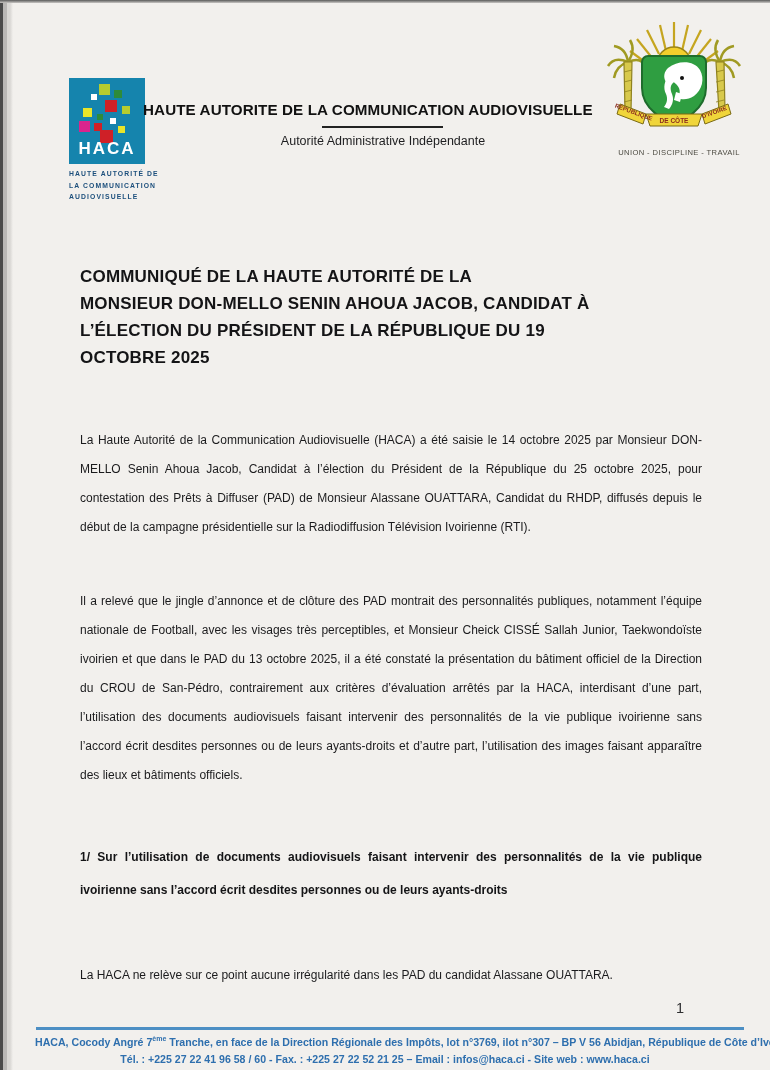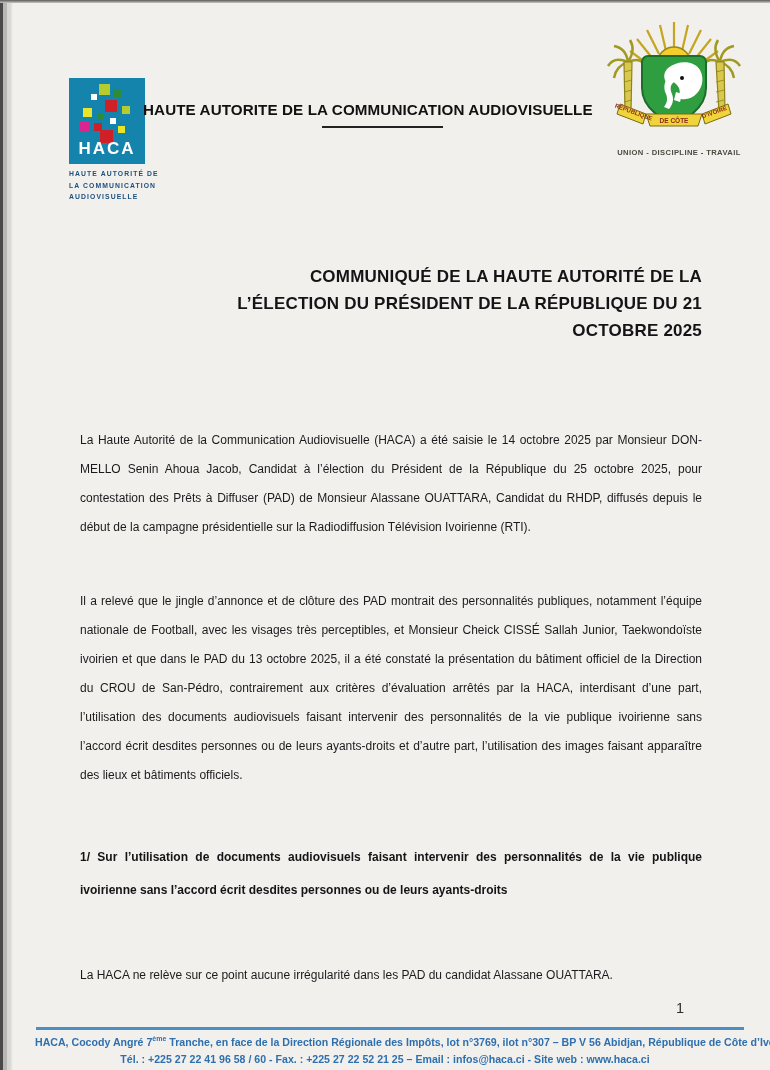--- a/index.html
+++ b/index.html
@@ -22,25 +22,25 @@
   .logo-word{position:absolute;left:0;bottom:5px;width:76px;text-align:center;
     color:#ffffff;font-weight:bold;font-size:17px;letter-spacing:2px;}
   .logo-caption{margin-top:4px;color:#1c4f7c;font-weight:bold;font-size:6.8px;
     letter-spacing:1.1px;line-height:1.7;white-space:nowrap;}
   .org-title{position:absolute;left:143px;top:101px;width:470px;
     font-weight:bold;font-size:15.2px;color:#111;letter-spacing:0.1px;}
   .org-underline{position:absolute;left:322px;top:126px;width:121px;height:2px;background:#222;}
   .org-subtitle{position:absolute;left:223px;top:134px;width:320px;text-align:center;
     font-size:12.5px;color:#1d1d1f;}
   .emblem{position:absolute;left:604px;top:20px;width:150px;}
-  .emblem .motto{margin-top:2px;text-align:center;font-size:7.6px;font-weight:bold;
+  .emblem .motto{margin-top:2px;text-align:center;font-size:7.6px;font-weight:normal;
     color:#4c4a41;letter-spacing:0.4px;}
 
   
-  .doc-title{position:absolute;left:80px;top:263px;width:622px;text-align:right;
+  .doc-title{position:absolute;left:80px;top:263px;width:622px;text-align:left;
     font-weight:bold;font-size:17px;line-height:27px;color:#141416;letter-spacing:0.2px;}
   .body-par{position:absolute;left:80px;width:622px;margin:0;
     font-size:12px;line-height:29px;text-align:justify;color:#1b1b1d;}
   .p1{top:426px;}
   .p2{top:587px;}
   .h1{top:841px;font-weight:bold;line-height:33px;color:#141416;}
   .p3{top:926px;margin-top:35px;}
 
   
   .page-number{position:absolute;left:640px;top:1000px;width:80px;text-align:center;
@@ -79,20 +79,21 @@
     </div>
     <div class="logo-caption">
       <div>HAUTE AUTORITÉ DE</div>
       <div>LA COMMUNICATION</div>
       <div>AUDIOVISUELLE</div>
     </div>
   </div>
 
   <div class="org-title">HAUTE AUTORITE DE LA COMMUNICATION AUDIOVISUELLE</div>
   <div class="org-underline"></div>
+  <div class="org-subtitle">Autorité Administrative Indépendante</div>
 
   <div class="emblem">
     <svg width="140" height="122" viewBox="0 0 140 122" aria-hidden="true">
 
       <g stroke="#c5a51f" stroke-width="2.2">
         <line x1="70" y1="30" x2="70" y2="2"></line>
         <line x1="62" y1="31" x2="56" y2="5"></line>
         <line x1="78" y1="31" x2="84" y2="5"></line>
         <line x1="55" y1="34" x2="43" y2="10"></line>
         <line x1="85" y1="34" x2="97" y2="10"></line>
@@ -146,21 +147,22 @@
       </g>
       <text x="29" y="94" font-size="6" font-weight="bold" fill="#8a2b1e" transform="rotate(20 29 94)" text-anchor="middle">RÉPUBLIQUE</text>
       <text x="70" y="103" font-size="6.5" font-weight="bold" fill="#8a2b1e" text-anchor="middle">DE CÔTE</text>
       <text x="111" y="94" font-size="6" font-weight="bold" fill="#8a2b1e" transform="rotate(-20 111 94)" text-anchor="middle">D'IVOIRE</text>
     </svg>
     <div class="motto">UNION - DISCIPLINE - TRAVAIL</div>
   </div>
 
   <div class="doc-title">
     <div>COMMUNIQUÉ DE LA HAUTE AUTORITÉ DE LA</div>
-    <div>L’ÉLECTION DU PRÉSIDENT DE LA RÉPUBLIQUE DU 21</div>
+    <div>MONSIEUR DON-MELLO SENIN AHOUA JACOB, CANDIDAT À</div>
+    <div>L’ÉLECTION DU PRÉSIDENT DE LA RÉPUBLIQUE DU 19</div>
     <div>OCTOBRE 2025</div>
   </div>
 
   <p class="body-par p1">La Haute Autorité de la Communication Audiovisuelle (HACA) a été saisie le 14 octobre 2025 par Monsieur DON-MELLO Senin Ahoua Jacob, Candidat à l’élection du Président de la République du 25 octobre 2025, pour contestation des Prêts à Diffuser (PAD) de Monsieur Alassane OUATTARA, Candidat du RHDP, diffusés depuis le début de la campagne présidentielle sur la Radiodiffusion Télévision Ivoirienne (RTI).</p>
   <p class="body-par p2">Il a relevé que le jingle d’annonce et de clôture des PAD montrait des personnalités publiques, notamment l’équipe nationale de Football, avec les visages très perceptibles, et Monsieur Cheick CISSÉ Sallah Junior, Taekwondoïste ivoirien et que dans le PAD du 13 octobre 2025, il a été constaté la présentation du bâtiment officiel de la Direction du CROU de San-Pédro, contrairement aux critères d’évaluation arrêtés par la HACA, interdisant d’une part, l’utilisation des documents audiovisuels faisant intervenir des personnalités de la vie publique ivoirienne sans l’accord écrit desdites personnes ou de leurs ayants-droits et d’autre part, l’utilisation des images faisant apparaître des lieux et bâtiments officiels.</p>
   <p class="body-par h1">1/ Sur l’utilisation de documents audiovisuels faisant intervenir des personnalités de la vie publique ivoirienne sans l’accord écrit desdites personnes ou de leurs ayants-droits</p>
   <p class="body-par p3">La HACA ne relève sur ce point aucune irrégularité dans les PAD du candidat Alassane OUATTARA.</p>
 
   <div class="page-number">1</div>
   <div class="footer-rule"></div>

